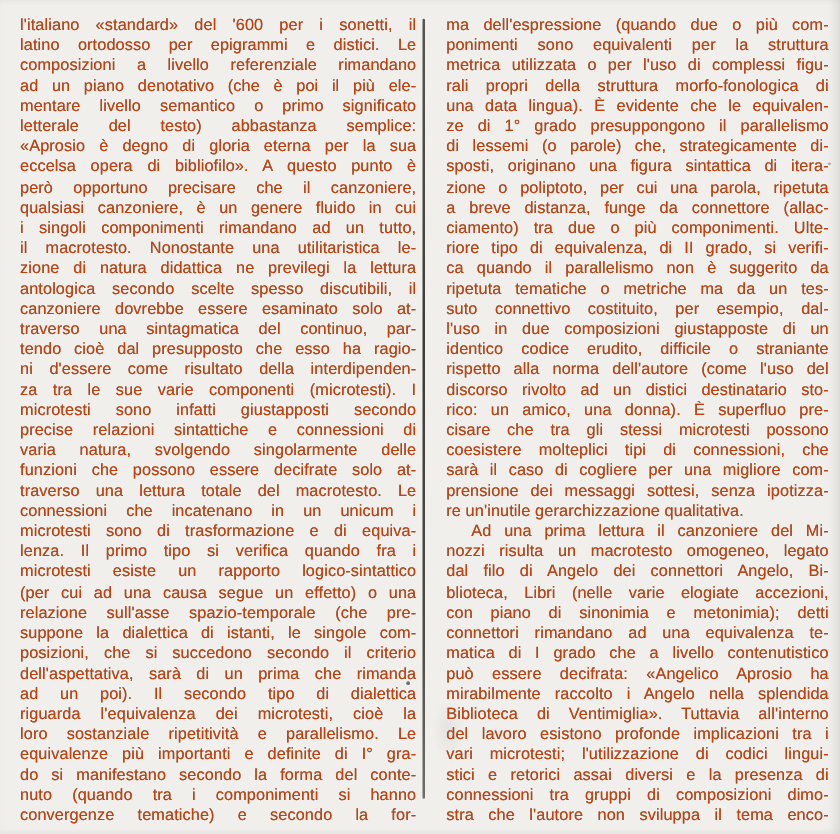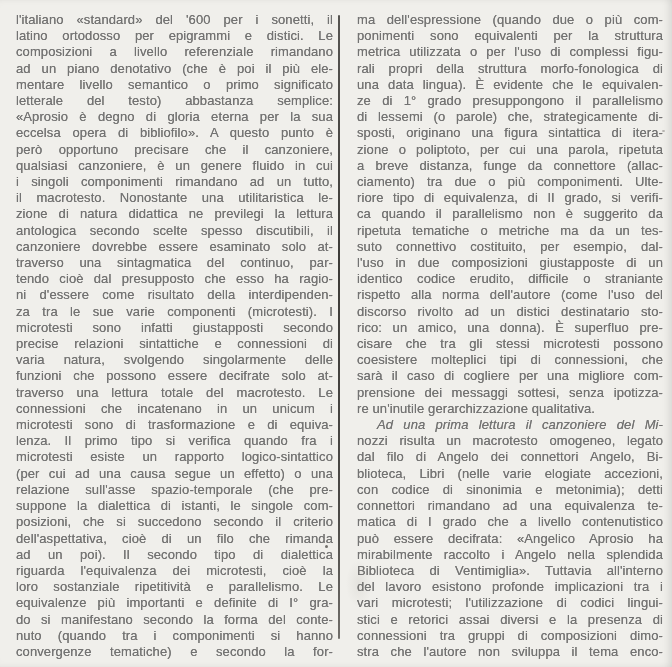--- a/index.html
+++ b/index.html
@@ -24,21 +24,21 @@
   .line {
     font-size: 13px;
     line-height: 16.2px;
     letter-spacing: 0.1px;
     text-align: justify;
     text-align-last: justify;
     text-shadow: 0 0 0.45px rgba(40,38,35,0.55);
     white-space: normal;
   }
   .line.ragged { text-align-last: left; }
-  .line.indent { text-indent: 20px; font-style: italic; }
+  .line.indent { text-indent: 20px; }
   .line b { font-weight: normal; }
   .divider {
     position: absolute;
     left: 338px;
     top: 15px;
     width: 2px;
     height: 624px;
     border-radius: 1px;
     background: linear-gradient(to bottom,
       rgba(60,58,55,0.85) 0%,
@@ -59,21 +59,21 @@
   }
   .speck-3 {
     position: absolute; left: 662px; top: 130px;
     width: 3px; height: 2px; border-radius: 50%;
     background: rgba(90,87,82,0.4);
   }
 </style>
 </head>
 <body>
 
-<div class="page" style="background: rgb(240, 239, 235); color: #737373;">
+<div class="page" style="background: rgb(240, 239, 235); color: #c2410c;">
   <div class="col col-left">
       <div class="line">l'italiano «standard» del '600 per i sonetti, il</div>
       <div class="line">latino ortodosso per epigrammi e distici. Le</div>
       <div class="line">composizioni a livello referenziale rimandano</div>
       <div class="line">ad un piano denotativo (che è poi il più ele-</div>
       <div class="line">mentare livello semantico o primo significato</div>
       <div class="line">letterale del testo) abbastanza semplice:</div>
       <div class="line">«Aprosio è degno di gloria eterna per la sua</div>
       <div class="line">eccelsa opera di bibliofilo». A questo punto è</div>
       <div class="line">però opportuno precisare che il canzoniere,</div>
@@ -93,21 +93,21 @@
       <div class="line">funzioni che possono essere decifrate solo at-</div>
       <div class="line">traverso una lettura totale del macrotesto. Le</div>
       <div class="line">connessioni che incatenano in un <b>unicum</b> i</div>
       <div class="line">microtesti sono di trasformazione e di equiva-</div>
       <div class="line">lenza. Il primo tipo si verifica quando fra i</div>
       <div class="line">microtesti esiste un rapporto logico-sintattico</div>
       <div class="line">(per cui ad una causa segue un effetto) o una</div>
       <div class="line">relazione sull'asse spazio-temporale (che pre-</div>
       <div class="line">suppone la dialettica di istanti, le singole com-</div>
       <div class="line">posizioni, che si succedono secondo il criterio</div>
-      <div class="line">dell'aspettativa, cioè di un filo che rimanda</div>
+      <div class="line">dell'aspettativa, sarà di un prima che rimanda</div>
       <div class="line">ad un poi). Il secondo tipo di dialettica</div>
       <div class="line">riguarda l'equivalenza dei microtesti, cioè la</div>
       <div class="line">loro sostanziale ripetitività e parallelismo. Le</div>
       <div class="line">equivalenze più importanti e definite di I° gra-</div>
       <div class="line">do si manifestano secondo la forma del conte-</div>
       <div class="line">nuto (quando tra i componimenti si hanno</div>
       <div class="line">convergenze tematiche) e secondo la for-</div>
     </div>
   <div class="divider"></div>
   <div class="col col-right">
@@ -133,21 +133,21 @@
       <div class="line">rico: un amico, una donna). È superfluo pre-</div>
       <div class="line">cisare che tra gli stessi microtesti possono</div>
       <div class="line">coesistere molteplici tipi di connessioni, che</div>
       <div class="line">sarà il caso di cogliere per una migliore com-</div>
       <div class="line">prensione dei messaggi sottesi, senza ipotizza-</div>
       <div class="line ragged">re un'inutile gerarchizzazione qualitativa.</div>
       <div class="line indent">Ad una prima lettura il canzoniere del Mi-</div>
       <div class="line">nozzi risulta un macrotesto omogeneo, legato</div>
       <div class="line">dal filo di Angelo dei connettori Angelo, Bi-</div>
       <div class="line">blioteca, Libri (nelle varie elogiate accezioni,</div>
-      <div class="line">con codice di sinonimia e metonimia); detti</div>
+      <div class="line">con piano di sinonimia e metonimia); detti</div>
       <div class="line">connettori rimandano ad una equivalenza te-</div>
       <div class="line">matica di I grado che a livello contenutistico</div>
       <div class="line">può essere decifrata: «Angelico Aprosio ha</div>
       <div class="line">mirabilmente raccolto i Angelo nella splendida</div>
       <div class="line">Biblioteca di Ventimiglia». Tuttavia all'interno</div>
       <div class="line">del lavoro esistono profonde implicazioni tra i</div>
       <div class="line">vari microtesti; l'utilizzazione di codici lingui-</div>
       <div class="line">stici e retorici assai diversi e la presenza di</div>
       <div class="line">connessioni tra gruppi di composizioni dimo-</div>
       <div class="line">stra che l'autore non sviluppa il tema enco-</div>

